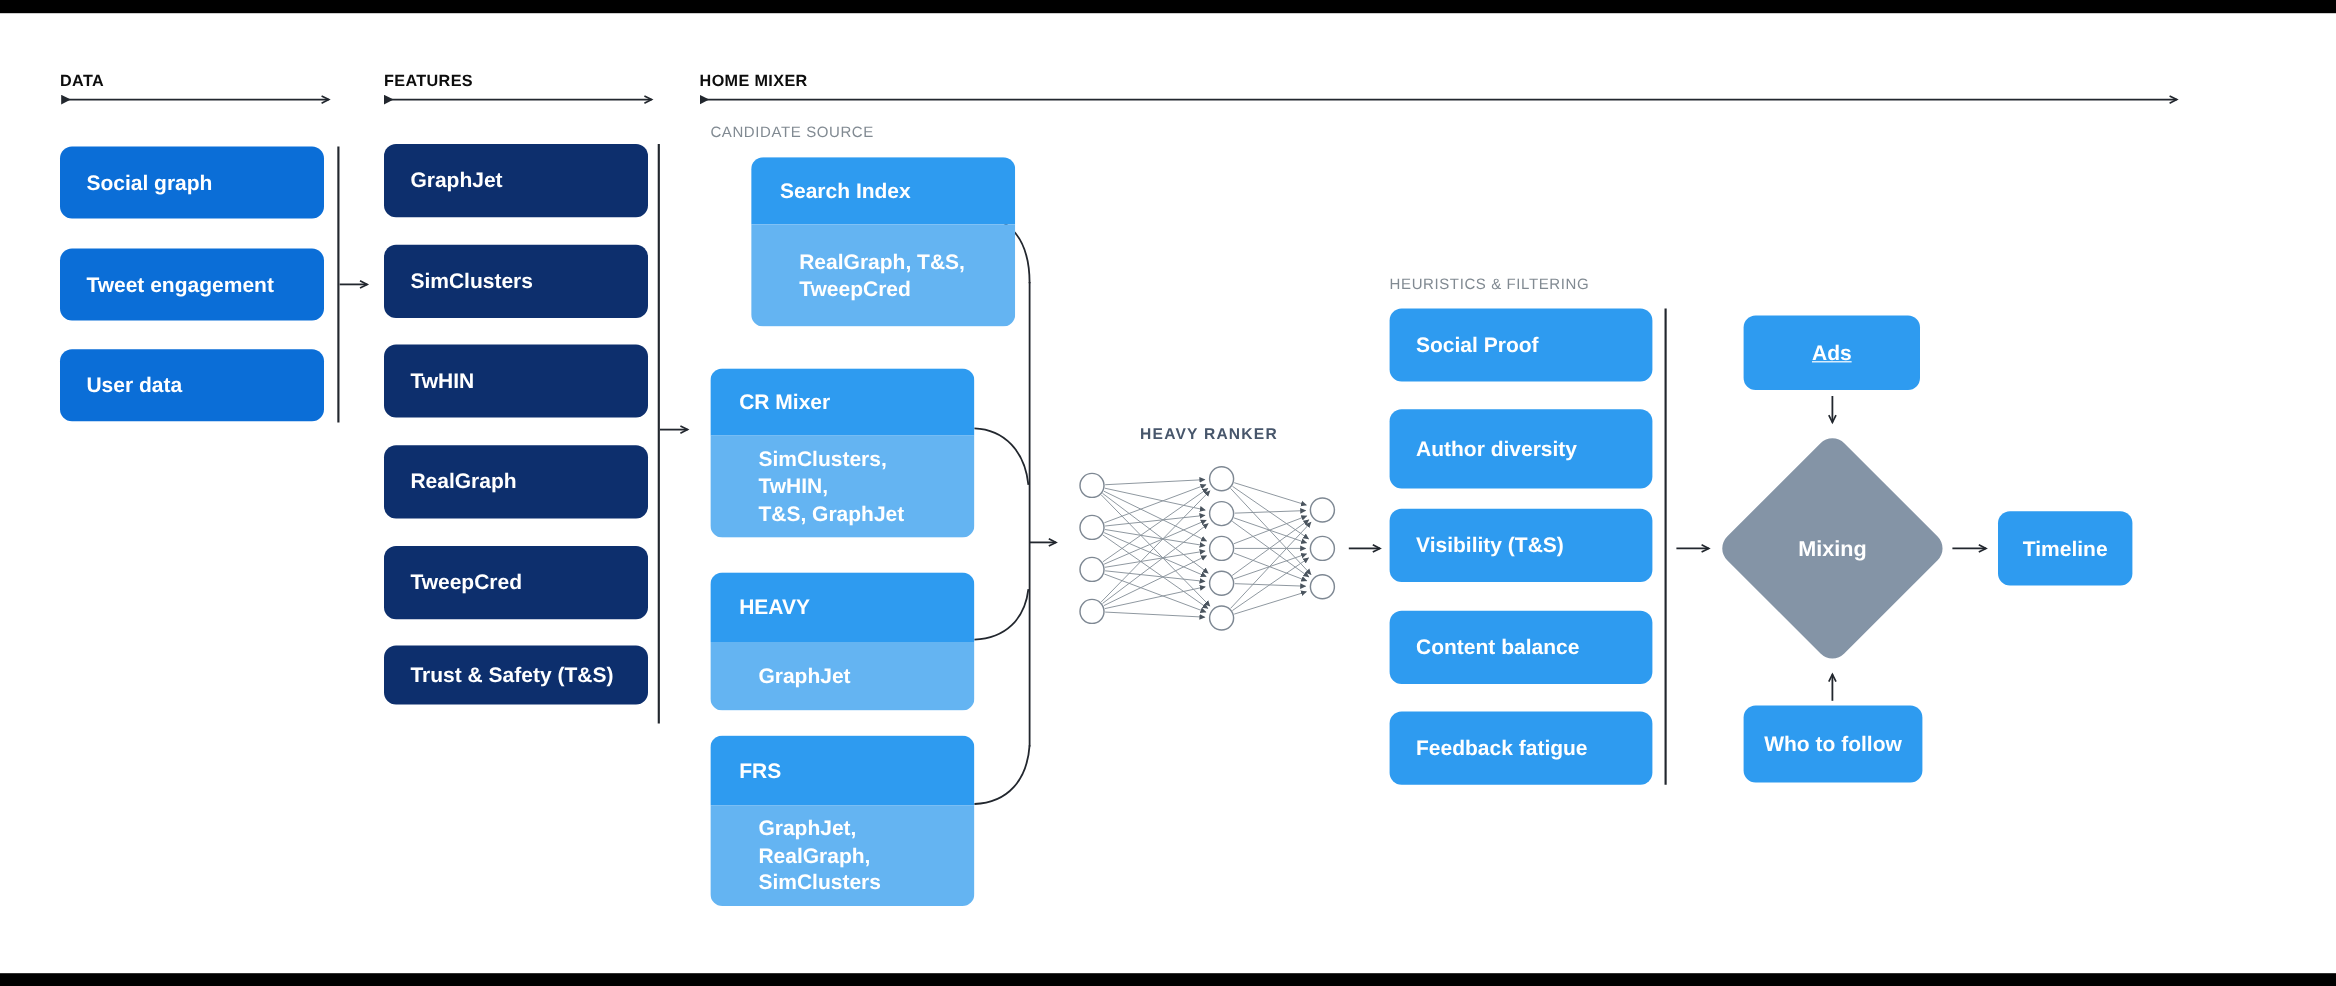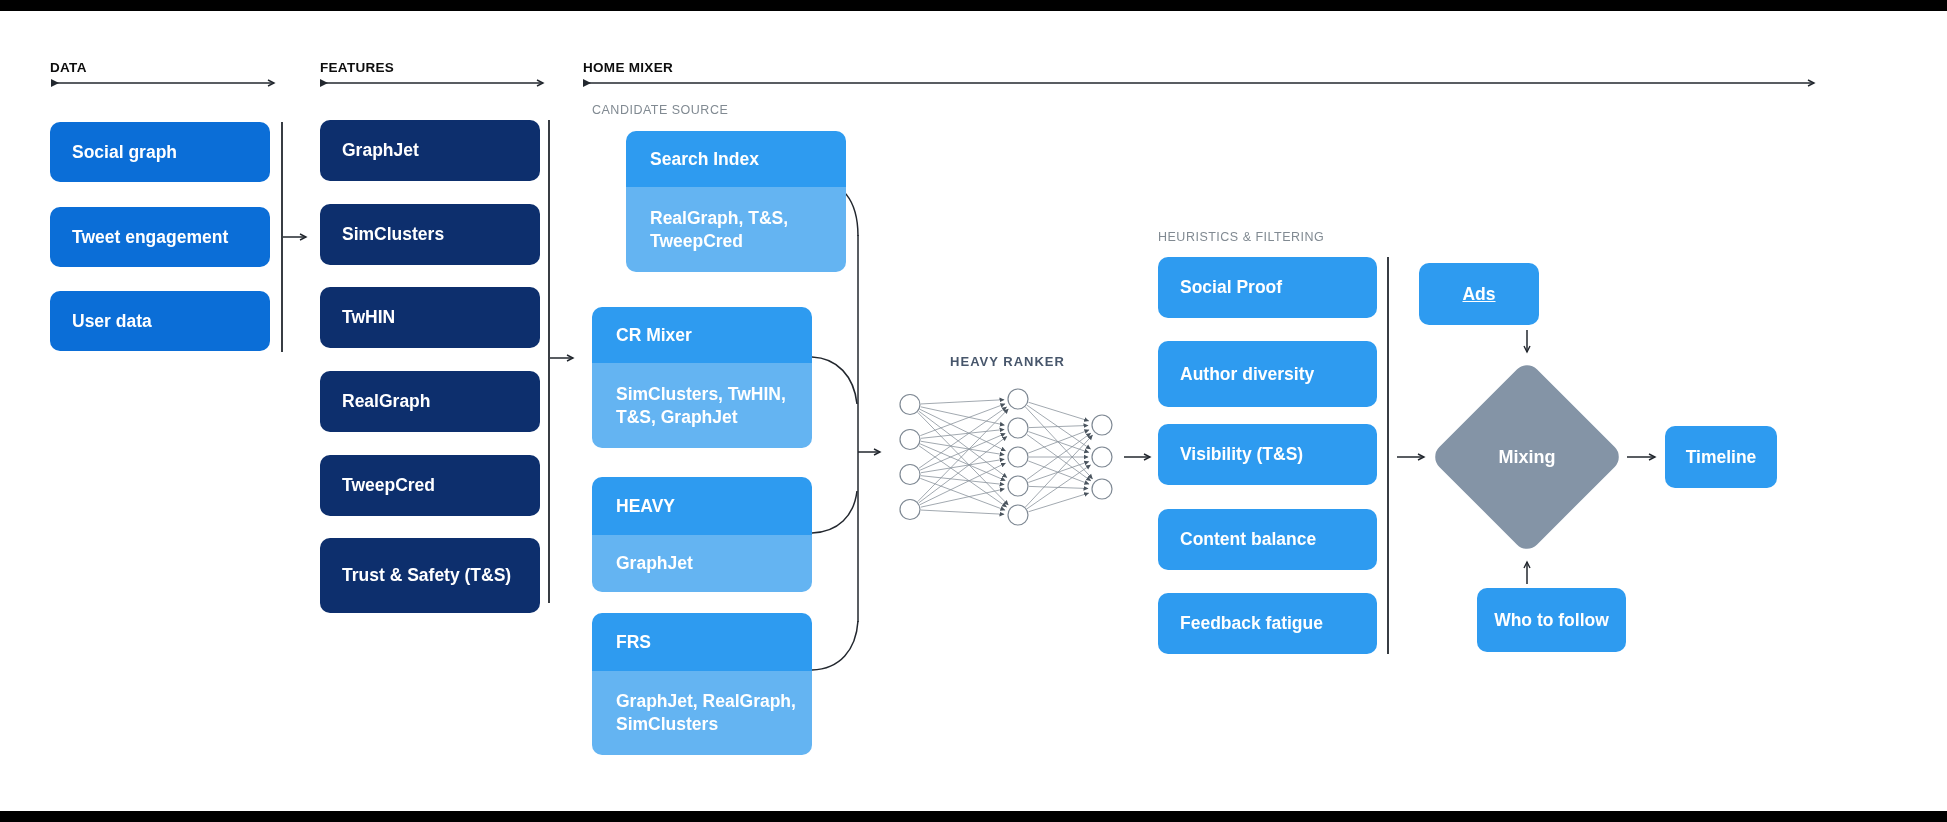--- a/index.html
+++ b/index.html
@@ -29,21 +29,21 @@
   .box.data-blue{background:var(--data-blue,#0b6ed7);}
   .box.navy{background:var(--navy,#0d2f6d);}
   .box.bright{background:var(--bright-blue,#2e9bf0);}
   .group{position:absolute;width:220px;border-radius:10px;overflow:hidden;}
   .group-header{
     background:var(--bright-blue,#2e9bf0);display:flex;align-items:center;
     padding-left:24px;color:#fff;font-size:17.5px;font-weight:600;
   }
   .group-sub{
     background:var(--light-blue,#64b4f2);display:flex;align-items:center;
-    padding-left:24px;padding-right:14px;color:#fff;font-size:17.5px;font-weight:600;
+    padding-left:40px;padding-right:14px;color:#fff;font-size:17.5px;font-weight:600;
     white-space:pre-line;line-height:1.3;
   }
   .diamond{
     position:absolute;left:1458px;top:388px;width:138px;height:138px;
     background:var(--diamond-gray,#8494a6);border-radius:14px;transform:rotate(45deg);
   }
   .diamond-label{
     position:absolute;left:1457px;top:388px;width:140px;height:138px;
     display:flex;align-items:center;justify-content:center;
     color:#fff;font-size:18px;font-weight:600;
@@ -158,21 +158,21 @@
 
   <div class="box data-blue" style="left:50px;top:122px;width:220px;height:60px;">Social graph</div>
   <div class="box data-blue" style="left:50px;top:291px;width:220px;height:60px;">User data</div>
   <div class="box data-blue" style="left:50px;top:207px;width:220px;height:60px;">Tweet engagement</div>
 
   <div class="box navy" style="left:320px;top:120px;width:220px;height:61px;">GraphJet</div>
   <div class="box navy" style="left:320px;top:204px;width:220px;height:61px;">SimClusters</div>
   <div class="box navy" style="left:320px;top:287px;width:220px;height:61px;">TwHIN</div>
   <div class="box navy" style="left:320px;top:371px;width:220px;height:61px;">RealGraph</div>
   <div class="box navy" style="left:320px;top:455px;width:220px;height:61px;">TweepCred</div>
-  <div class="box navy" style="left:320px;top:538px;width:220px;height:75px;">Trust &amp; Safety (T&amp;S)</div>
+  <div class="box navy" style="left:320px;top:538px;width:220px;height:49px;">Trust &amp; Safety (T&amp;S)</div>
 
   <div class="group" style="left:626px;top:131px;">
     <div class="group-header" style="height:56px;">Search Index</div>
     <div class="group-sub" style="height:85px;">RealGraph, T&amp;S,
 TweepCred</div>
   </div>
   <div class="group" style="left:592px;top:307px;">
     <div class="group-header" style="height:56px;">CR Mixer</div>
     <div class="group-sub" style="height:85px;">SimClusters, TwHIN,
 T&amp;S, GraphJet</div>
@@ -186,19 +186,19 @@
     <div class="group-sub" style="height:84px;">GraphJet, RealGraph,
 SimClusters</div>
   </div>
 
   <div class="box bright" style="left:1158px;top:257px;width:219px;height:61px;">Social Proof</div>
   <div class="box bright" style="left:1158px;top:341px;width:219px;height:66px;">Author diversity</div>
   <div class="box bright" style="left:1158px;top:424px;width:219px;height:61px;">Visibility (T&amp;S)</div>
   <div class="box bright" style="left:1158px;top:509px;width:219px;height:61px;">Content balance</div>
   <div class="box bright" style="left:1158px;top:593px;width:219px;height:61px;">Feedback fatigue</div>
 
-  <div class="box bright center" style="left:1419px;top:263px;width:120px;height:62px;text-decoration:underline;">Ads</div>
+  <div class="box bright center" style="left:1453px;top:263px;width:147px;height:62px;text-decoration:underline;">Ads</div>
   <div class="diamond"></div>
   <div class="diamond-label">Mixing</div>
-  <div class="box bright center" style="left:1453px;top:588px;width:149px;height:64px;margin-left:24px;">Who to follow</div>
+  <div class="box bright center" style="left:1453px;top:588px;width:149px;height:64px;">Who to follow</div>
   <div class="box bright center" style="left:1665px;top:426px;width:112px;height:62px;">Timeline</div>
 
 </div>
 
 </body></html>

